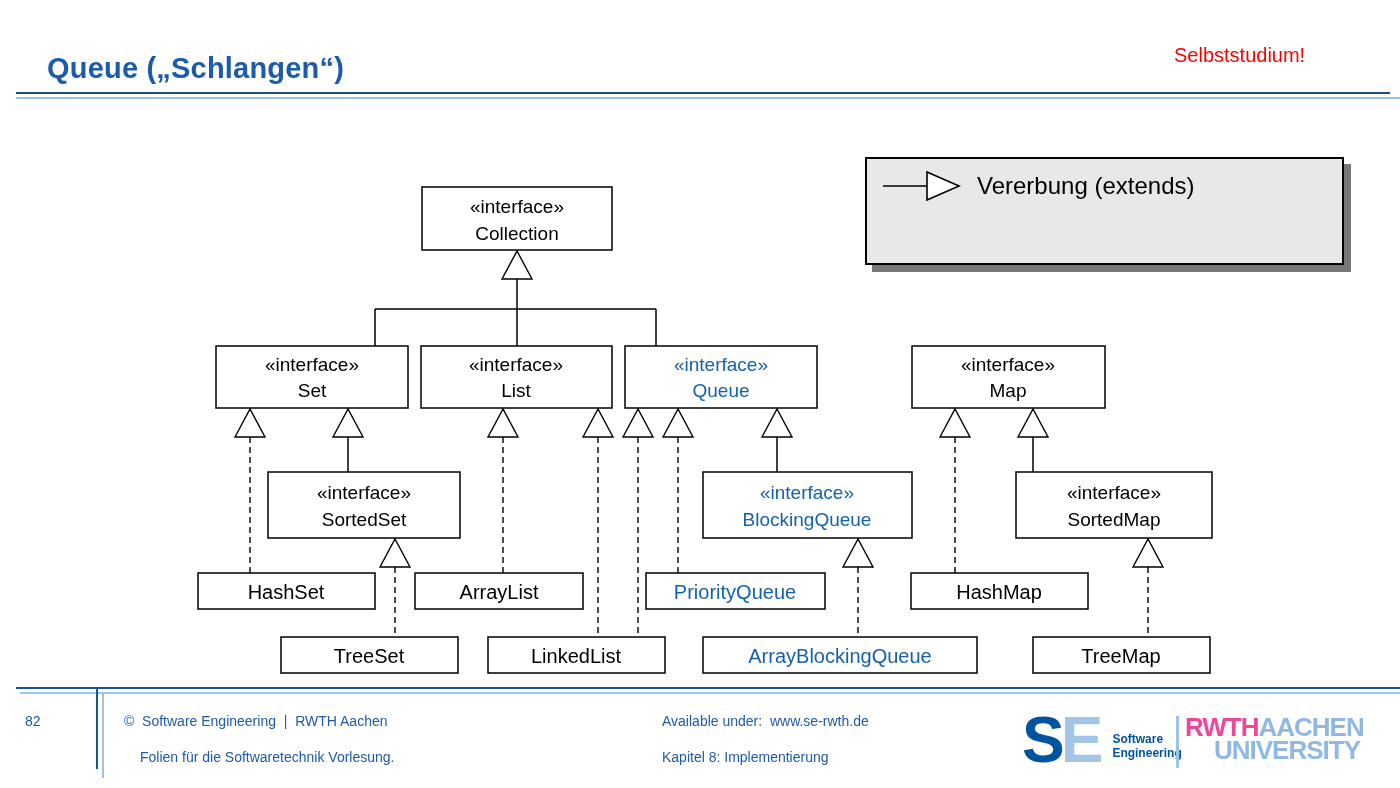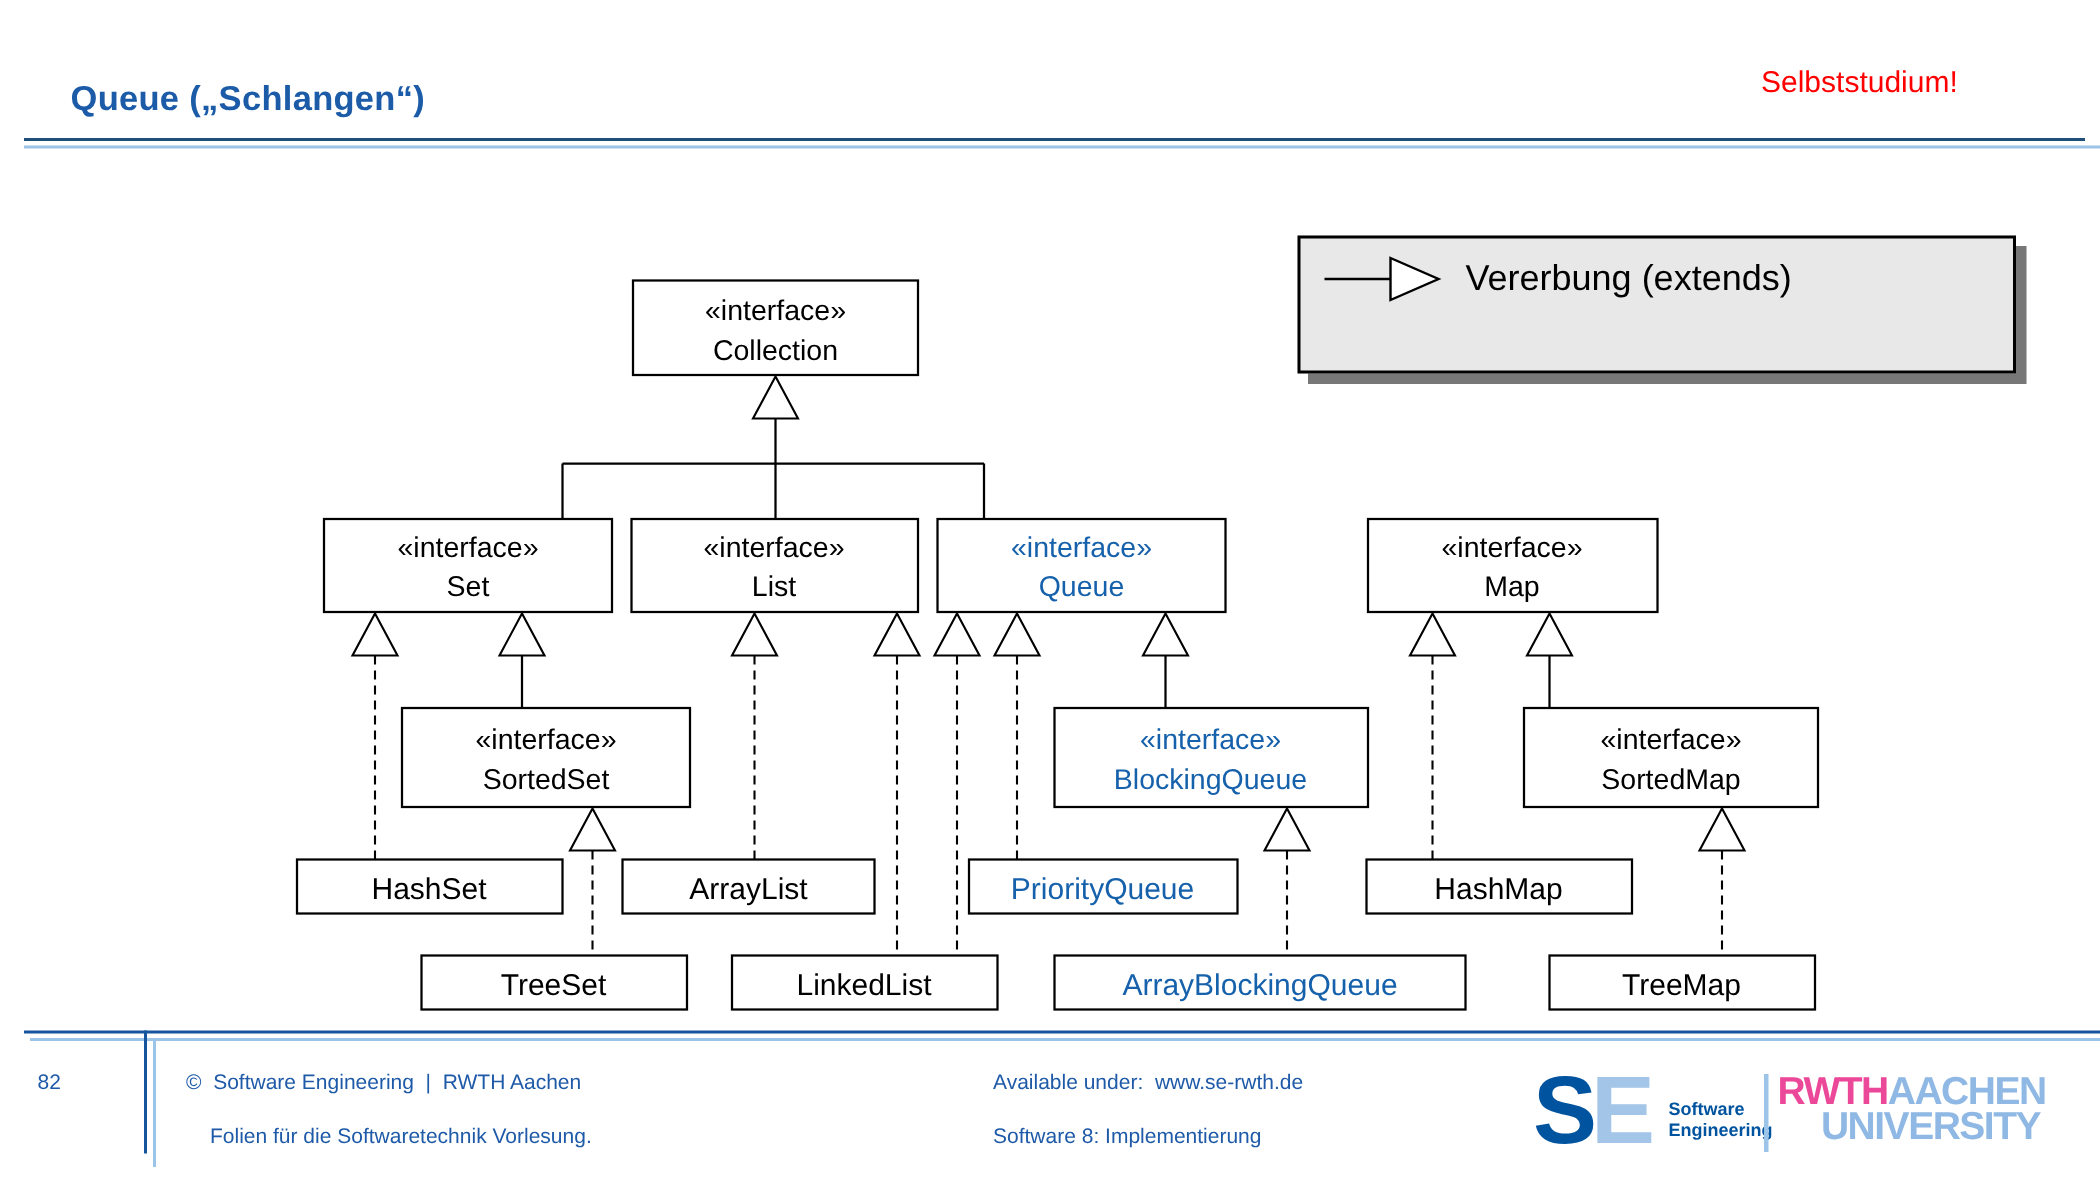--- a/index.html
+++ b/index.html
@@ -2,32 +2,32 @@
 <html><head>
 <meta charset="utf-8">
 <style>
   html,body{margin:0;padding:0;}
   body{
     width:1400px;height:788px;position:relative;background:#ffffff;overflow:hidden;
     font-family:"Liberation Sans", sans-serif;
   }
   
   .slide-title{
-    position:absolute;left:47px;top:52px;font-size:23px;font-weight:bold;color:#1B5BA7;
+    position:absolute;left:47px;top:52px;font-size:29px;font-weight:bold;color:#1B5BA7;
     letter-spacing:0.2px;
   }
   .study-note{
     position:absolute;left:1174px;top:44px;font-size:20px;color:#FF0000;
   }
   .rule-dark-top{position:absolute;left:16px;top:92px;width:1374px;height:2px;background:#1F4E79;}
   .rule-light-top{position:absolute;left:16px;top:97px;width:1384px;height:2px;background:#9CC3E8;}
 
   
   .legend{
-    position:absolute;left:865px;top:157px;width:479px;height:92px;
+    position:absolute;left:865px;top:157px;width:479px;height:108px;
     background:#E8E8E8;border:2px solid #000;box-shadow:7px 7px 0 #777777;
     box-sizing:border-box;
   }
   .legend-row{position:absolute;left:14px;display:flex;align-items:center;gap:14px;height:32px;}
   .legend-row.r1{top:11px;}
   .legend-row.r2{top:45px;}
   .legend-label{font-size:24px;color:#000;white-space:pre;}
 
   
   .diagram{position:absolute;left:0;top:0;}
@@ -211,21 +211,21 @@
 
 <div class="rule-dark-bottom"></div>
 <div class="rule-light-bottom"></div>
 <div class="vline-dark"></div>
 <div class="vline-light"></div>
 
 <div class="ftext page-no">82</div>
 <div class="ftext f-copy">©  Software Engineering  |  RWTH Aachen</div>
 <div class="ftext it f-series">Folien für die Softwaretechnik Vorlesung.</div>
 <div class="ftext it f-avail">Available under:  www.se-rwth.de</div>
-<div class="ftext it f-chap">Software 8: Implementierung</div>
+<div class="ftext it f-chap">Kapitel 8: Implementierung</div>
 
 <div class="se-logo">
   <span class="se-s">S</span>
   <span class="se-e">E</span>
   <span class="se-caption">
     <span>Software</span><br>
     <span>Engineering</span>
   </span>
 </div>
 

